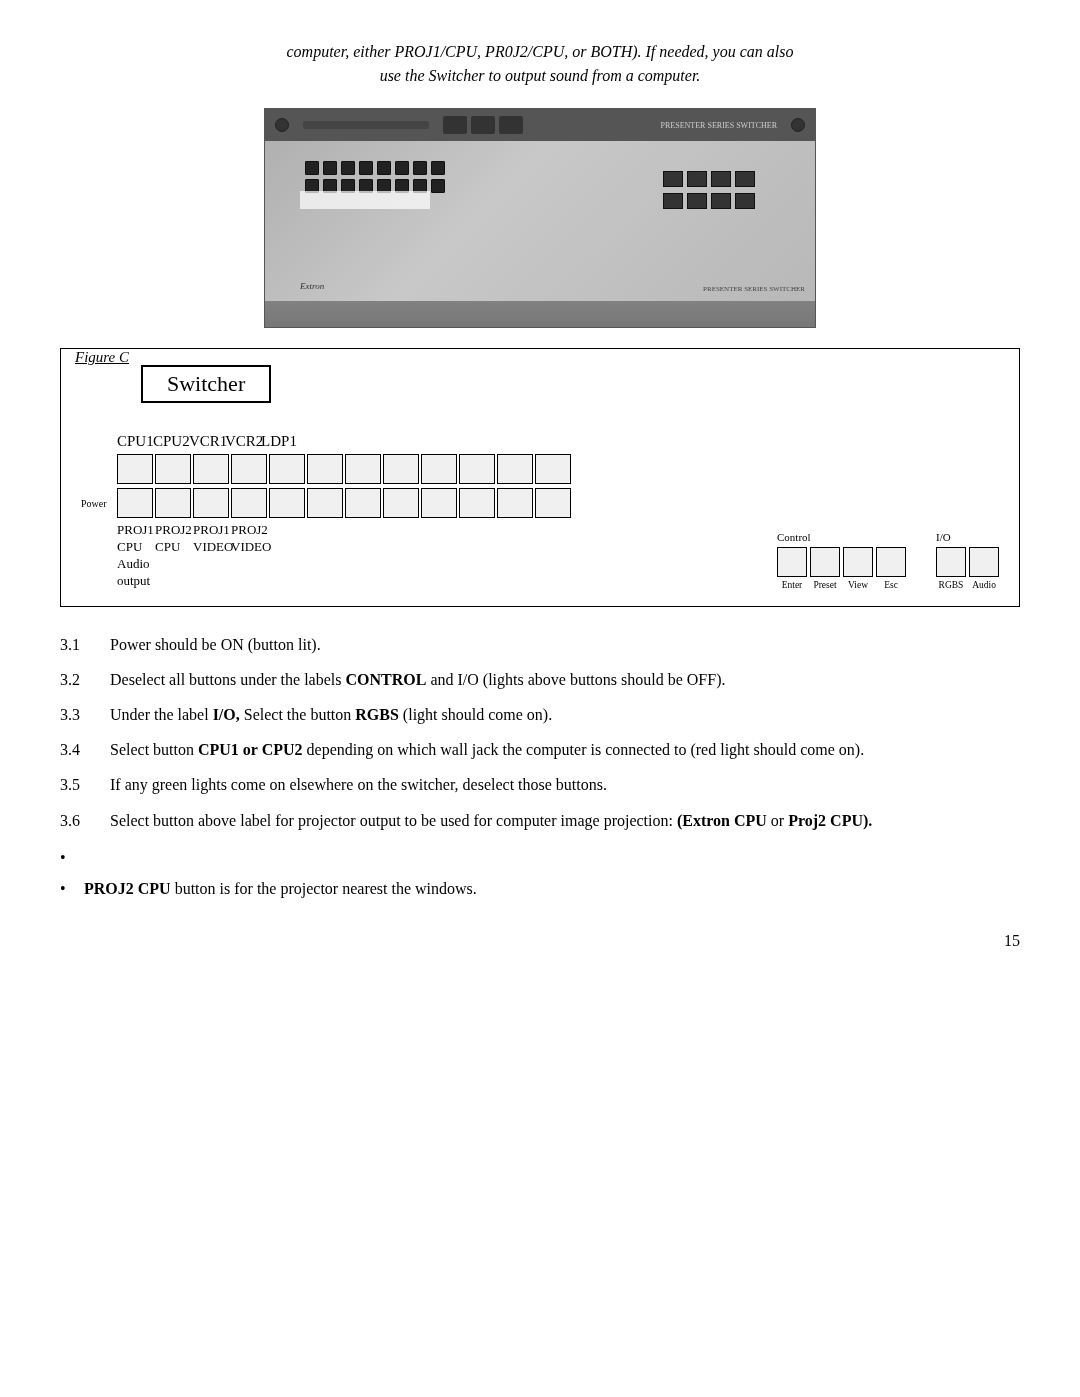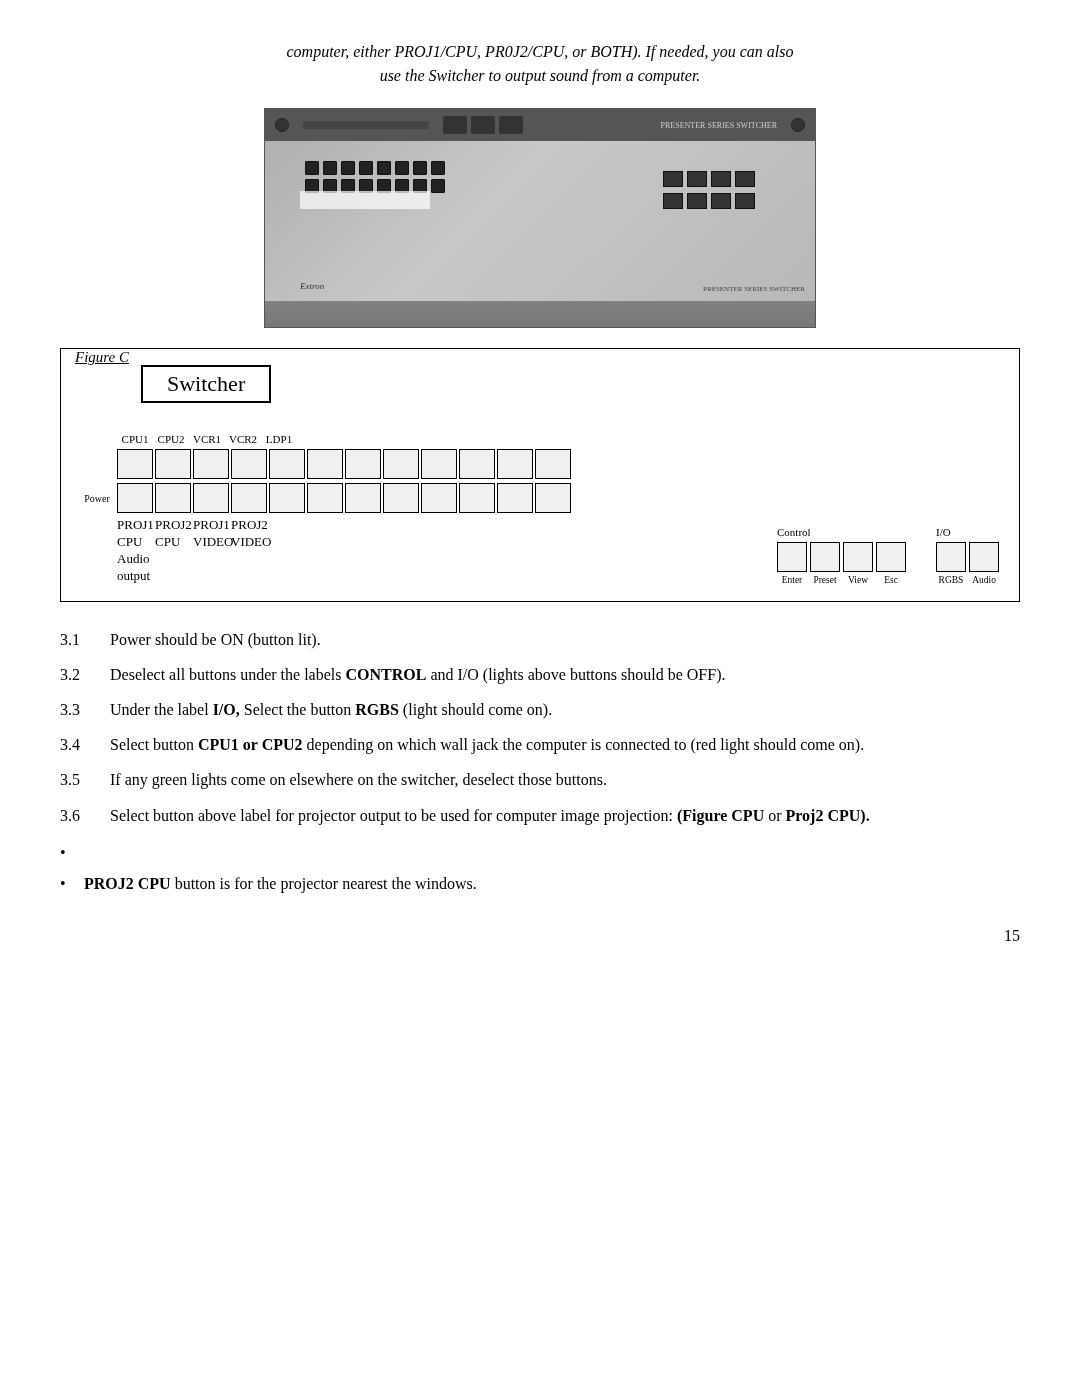--- a/index.html
+++ b/index.html
@@ -168,21 +168,21 @@
     .left-section {
       flex: 1;
       position: relative;
     }
 
     .input-labels {
       display: flex;
       gap: 0;
       margin-bottom: 4px;
       padding-left: 36px;
-      font-size: 11px;
+      font-size: 15px;
     }
 
     .input-label {
       width: 36px;
       text-align: center;
     }
 
     .button-matrix {
       display: flex;
       flex-direction: column;
@@ -192,22 +192,22 @@
 
     .button-row {
       display: flex;
       gap: 0;
       align-items: center;
     }
 
     .row-label {
       width: 36px;
       font-size: 10px;
-      text-align: center;
-      padding-right: 4px;
+      text-align: right;
+      padding-right: 11px;
     }
 
     .matrix-btn {
       width: 36px;
       height: 30px;
       border: 1.5px solid #000;
       background: #f0f0f0;
       margin-right: 2px;
     }
 
@@ -552,21 +552,21 @@
     <span class="instruction-text">Select button <strong>CPU1 or CPU2</strong> depending on which wall jack the computer is connected to (red light should come on).</span>
   </div>
 
   <div class="instruction-item">
     <span class="instruction-num">3.5</span>
     <span class="instruction-text">If any green lights come on elsewhere on the switcher, deselect those buttons.</span>
   </div>
 
   <div class="instruction-item">
     <span class="instruction-num">3.6</span>
-    <span class="instruction-text">Select button above label for projector output to be used for computer image projection:  <strong>(Figure CPU</strong> or <strong>Proj2 CPU).</strong></span>
+    <span class="instruction-text">Select button above label for projector output to be used for computer image projection:  <strong>(Extron CPU</strong> or <strong>Proj2 CPU).</strong></span>
   </div>
 
   <div style="margin-top: 10px;">
     <div class="bullet-item">
       <span class="bullet-sym">•</span>
     </div>
     <div class="bullet-item">
       <span class="bullet-sym">•</span>
       <span><strong>PROJ2 CPU</strong> button is for the projector nearest the windows.</span>
     </div>

